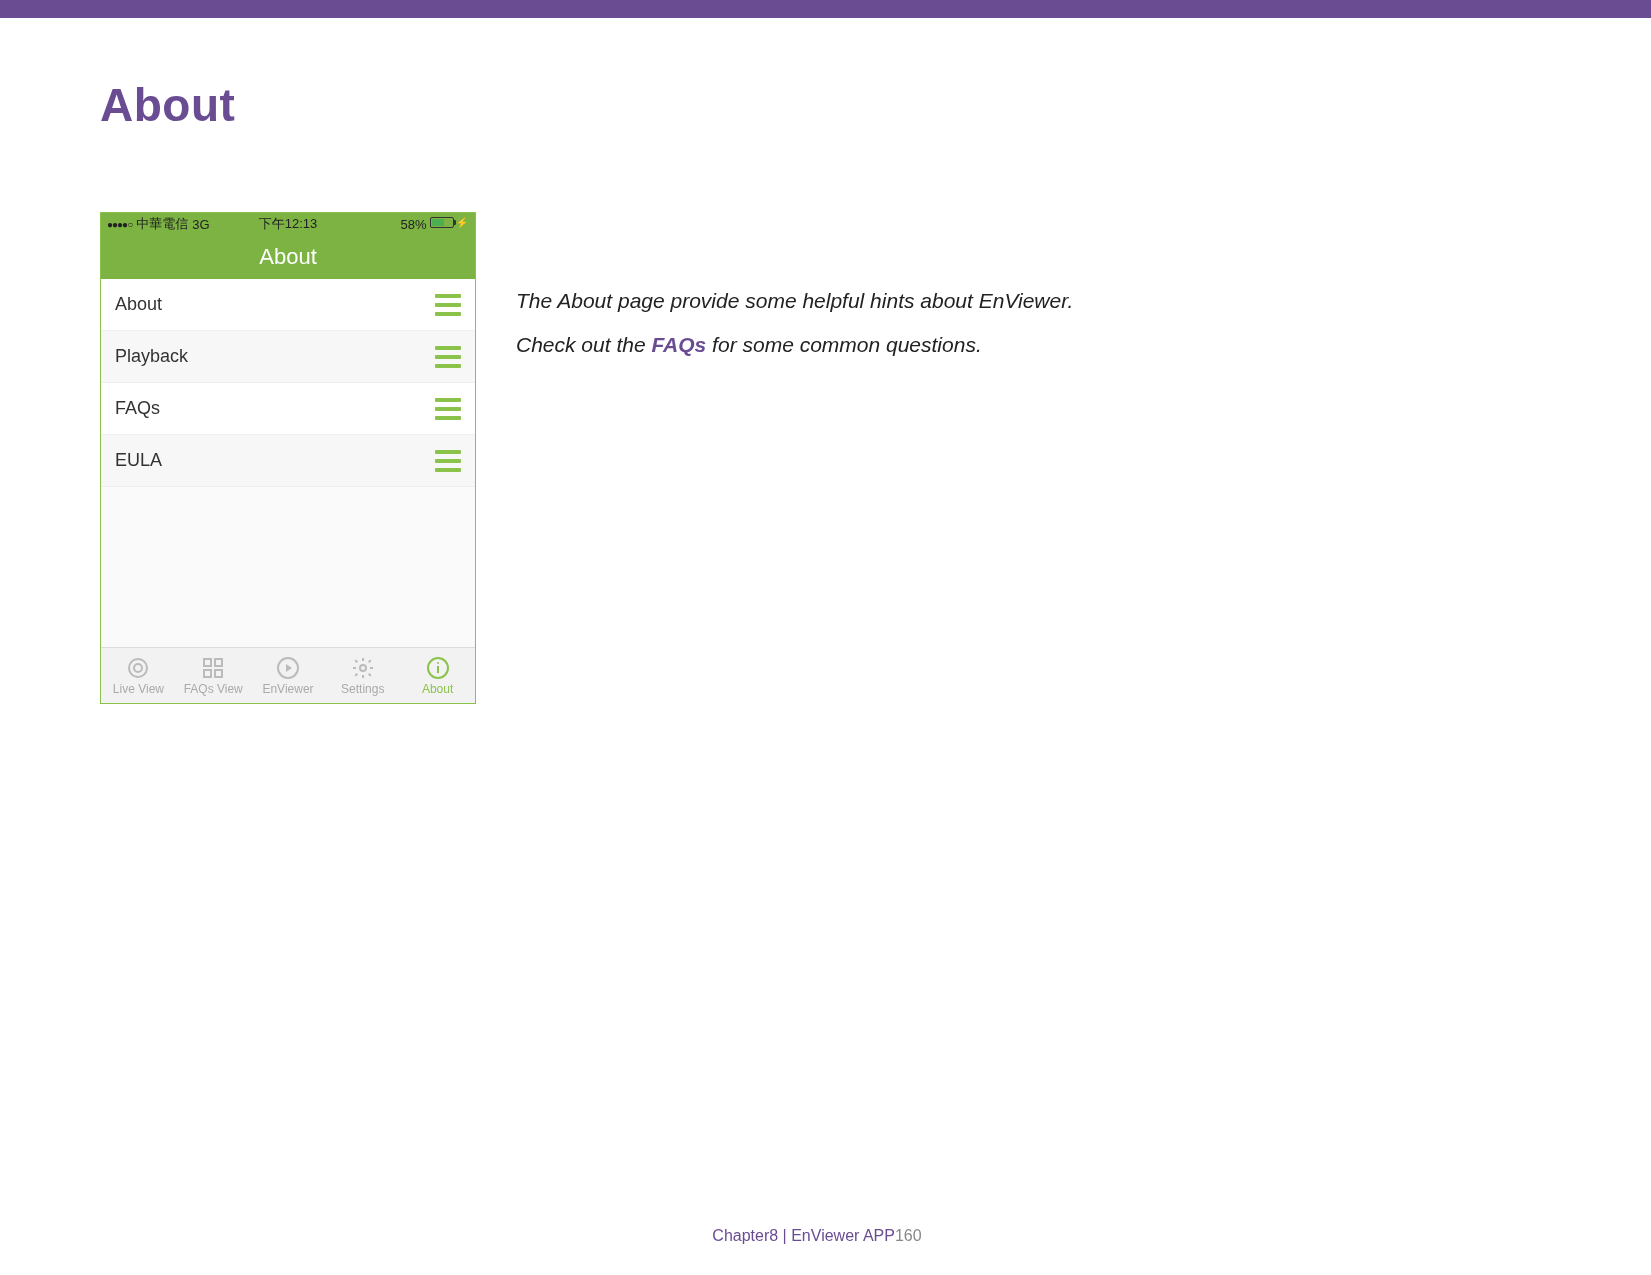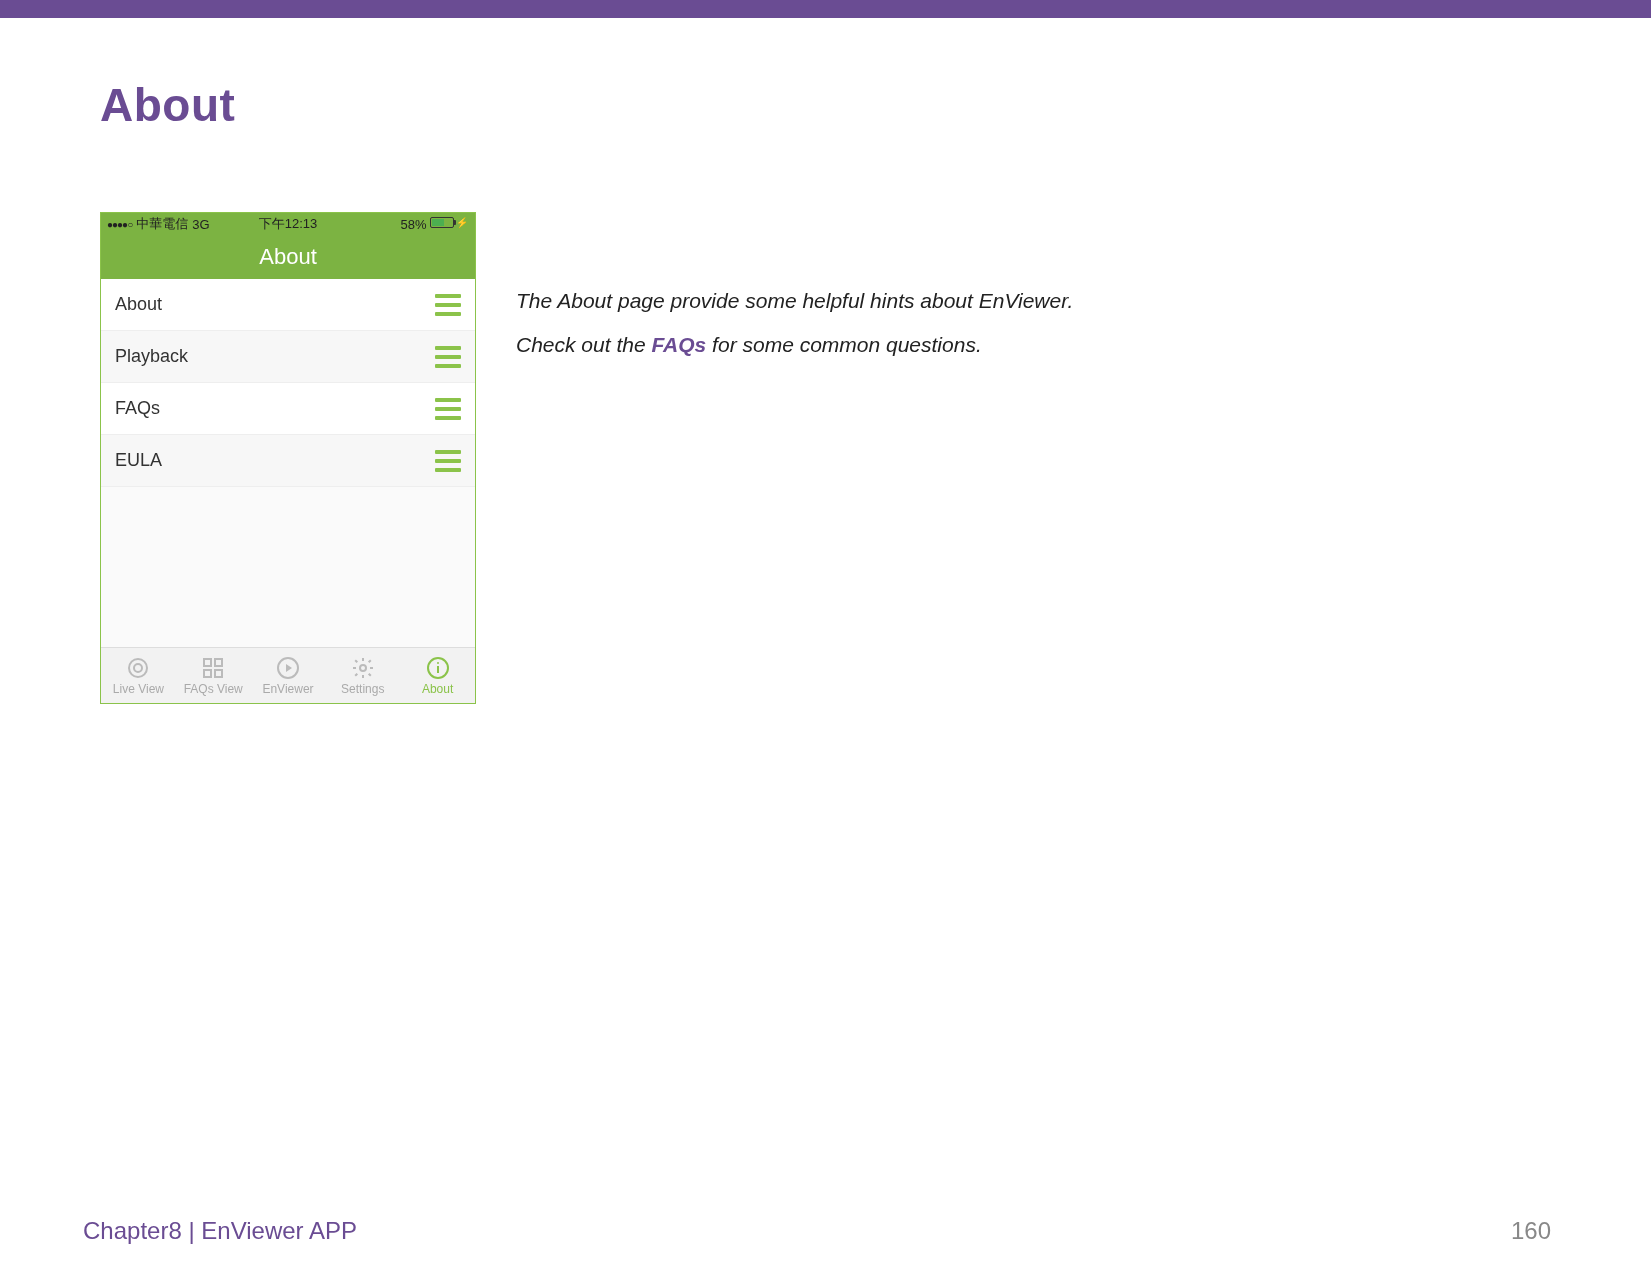--- a/index.html
+++ b/index.html
@@ -29,21 +29,21 @@
     .tab-bar { height: 56px; background: #f2f2f2; border-top: 1px solid #ddd; display: flex; }
     .tab { flex: 1; display: flex; flex-direction: column; align-items: center; justify-content: center; gap: 2px; }
     .tab .ticon { width: 24px; height: 24px; display: flex; align-items: center; justify-content: center; }
     .tab .tlabel { font-size: 12px; color: #aaa; }
     .tab.active .tlabel { color: #8bc34a; }
     .tab.active svg { stroke: #8bc34a; }
     .tab svg { stroke: #bbb; fill: none; stroke-width: 2; }
     .body-text { padding-top: 70px; font-size: 21px; color: #222; line-height: 1.8; font-style: italic; }
     .body-text p { margin-bottom: 6px; }
     .faqs-link { color: #6a4c93; font-weight: 700; }
-    .footer { position: absolute; bottom: 30px; left: 83px; right: 100px; display: flex; justify-content: space-between; font-size: 24px; color: #888; }
+    .footer { position: absolute; bottom: 30px; left: 83px; right: 100px; display: flex; justify-content: center; font-size: 16px; color: #888; }
     .footer-left { color: #6a4c93; }
   </style>
 </head>
 <body>
 
 <div class="top-bar"></div>
 <div class="page">
   <h1 class="heading">About</h1>
 
   <div class="columns">

